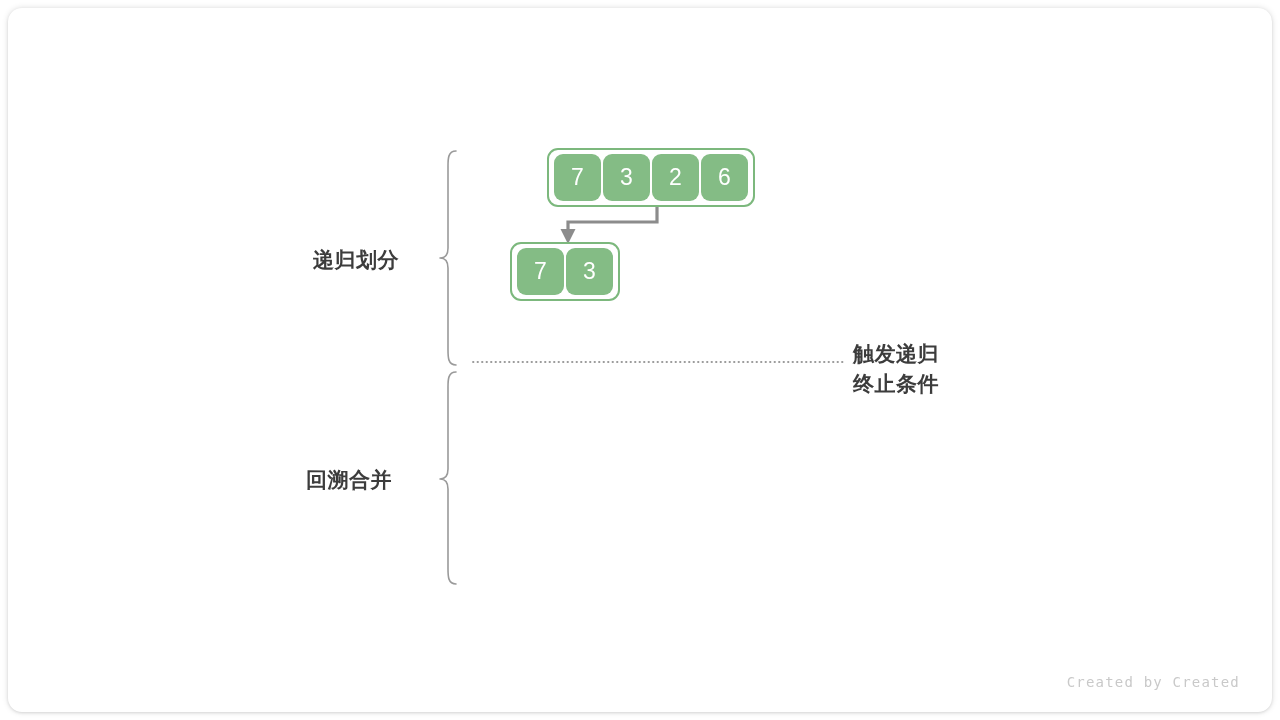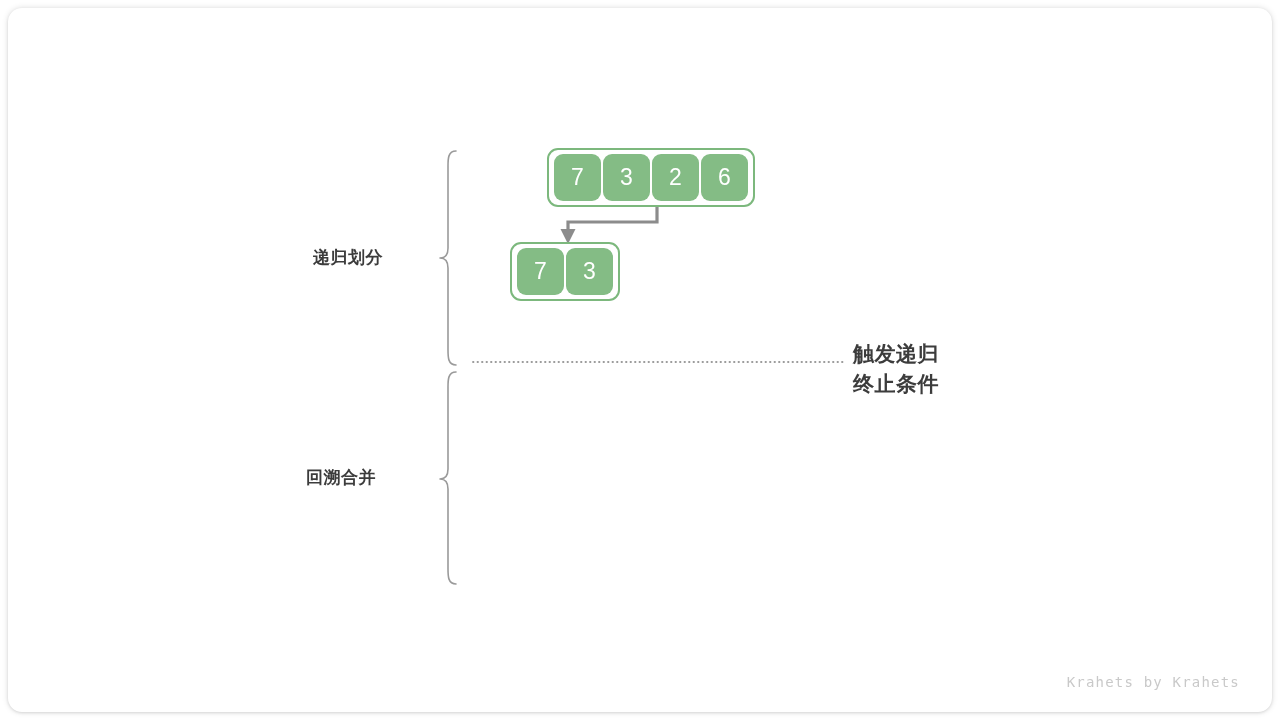--- a/index.html
+++ b/index.html
@@ -34,21 +34,21 @@
     top: 0;
     width: 1280px;
     height: 720px;
     pointer-events: none;
   }
 
   
   .stage-label {
     position: absolute;
     font-weight: bold;
-    font-size: 17px;
+    font-size: 21px;
     color: #3c3c3c;
     letter-spacing: 0.5px;
     white-space: nowrap;
   }
   #label-divide { left: 305px; top: 238px; }
   #label-merge  { left: 298px; top: 458px; }
 
   
   #note-terminate {
     position: absolute;
@@ -144,15 +144,15 @@
     <div class="cell">3</div>
     <div class="cell">2</div>
     <div class="cell">6</div>
   </div>
 
   <div class="array" id="array-left">
     <div class="cell">7</div>
     <div class="cell">3</div>
   </div>
 
-  <div id="watermark">Krahets by Krahets</div>
+  <div id="watermark">Created by Created</div>
 
 </div>
 
 </body></html>

